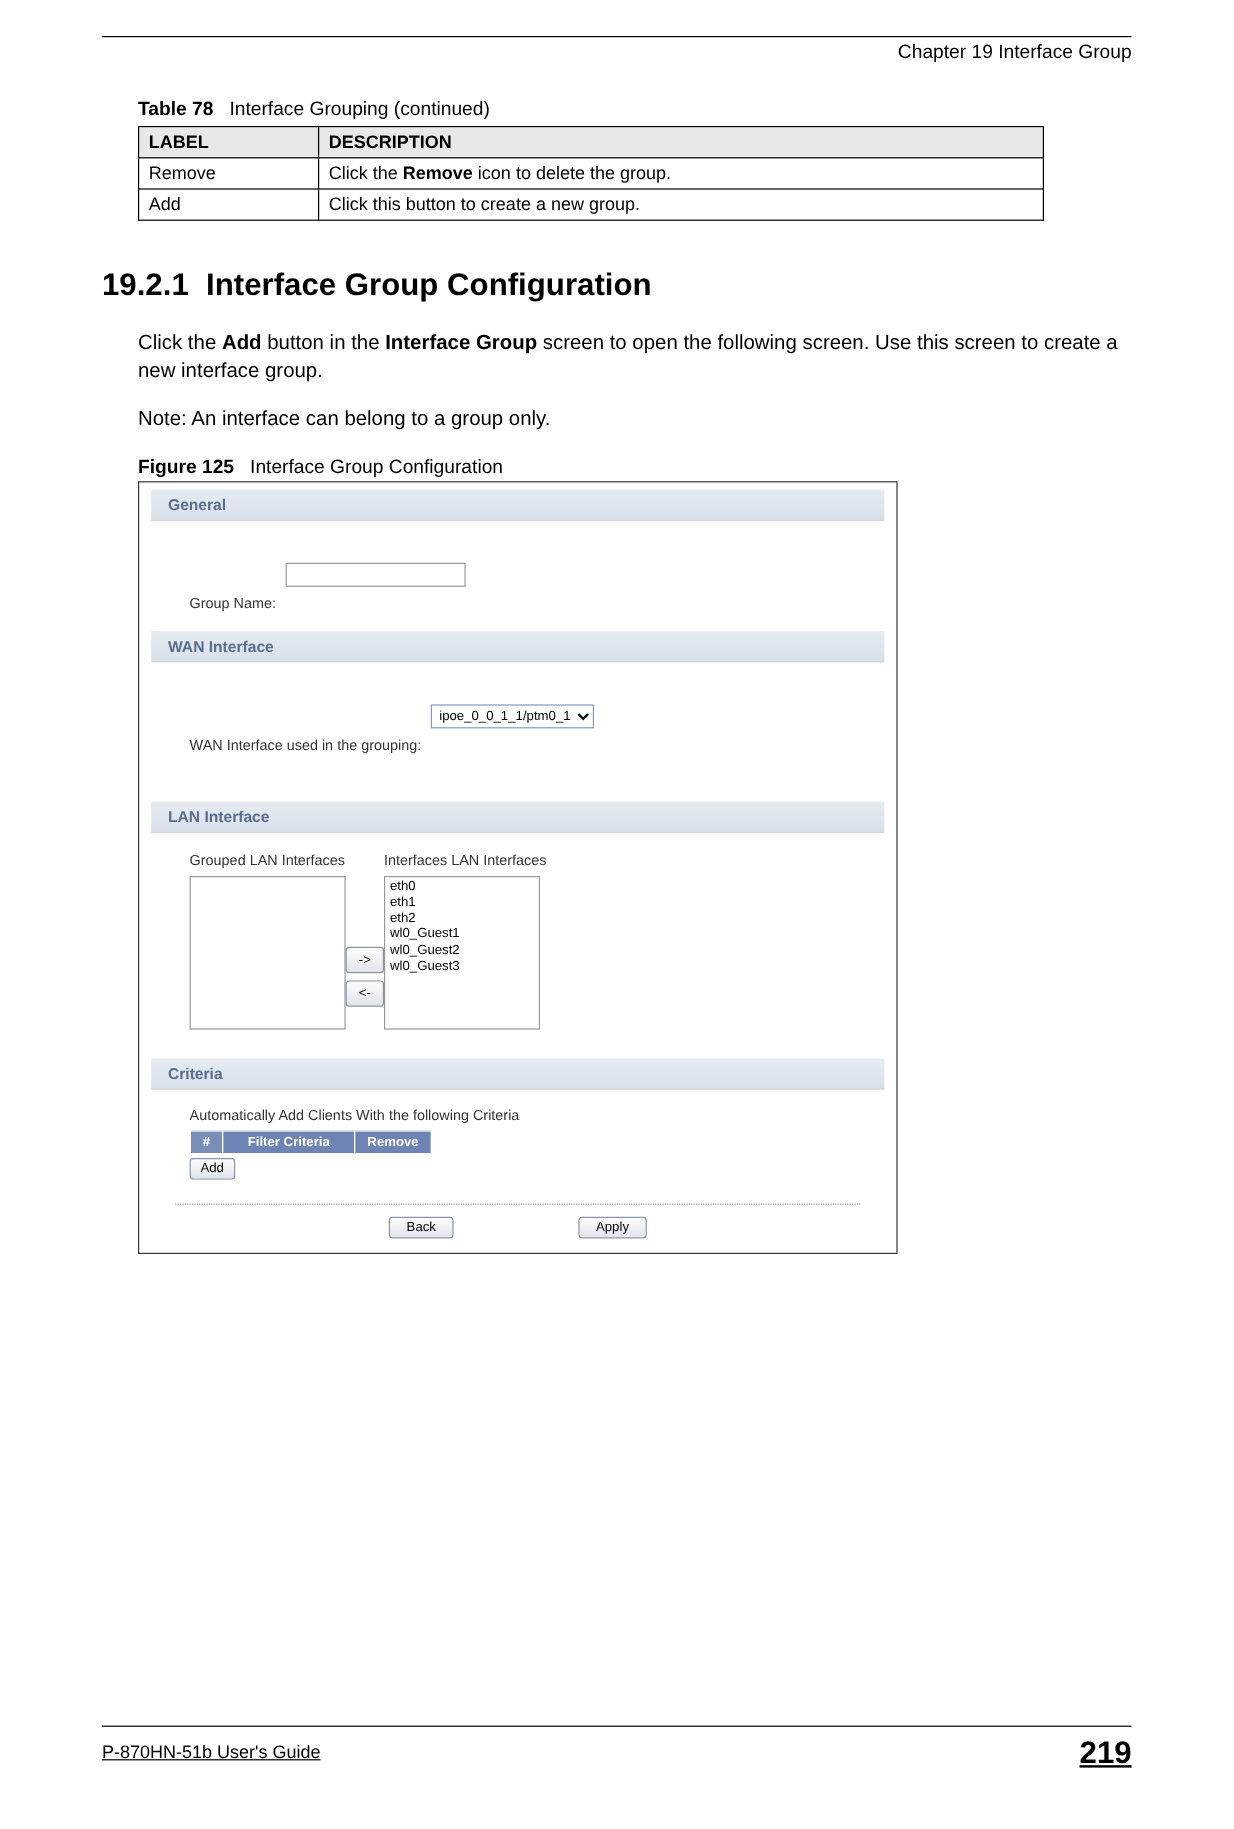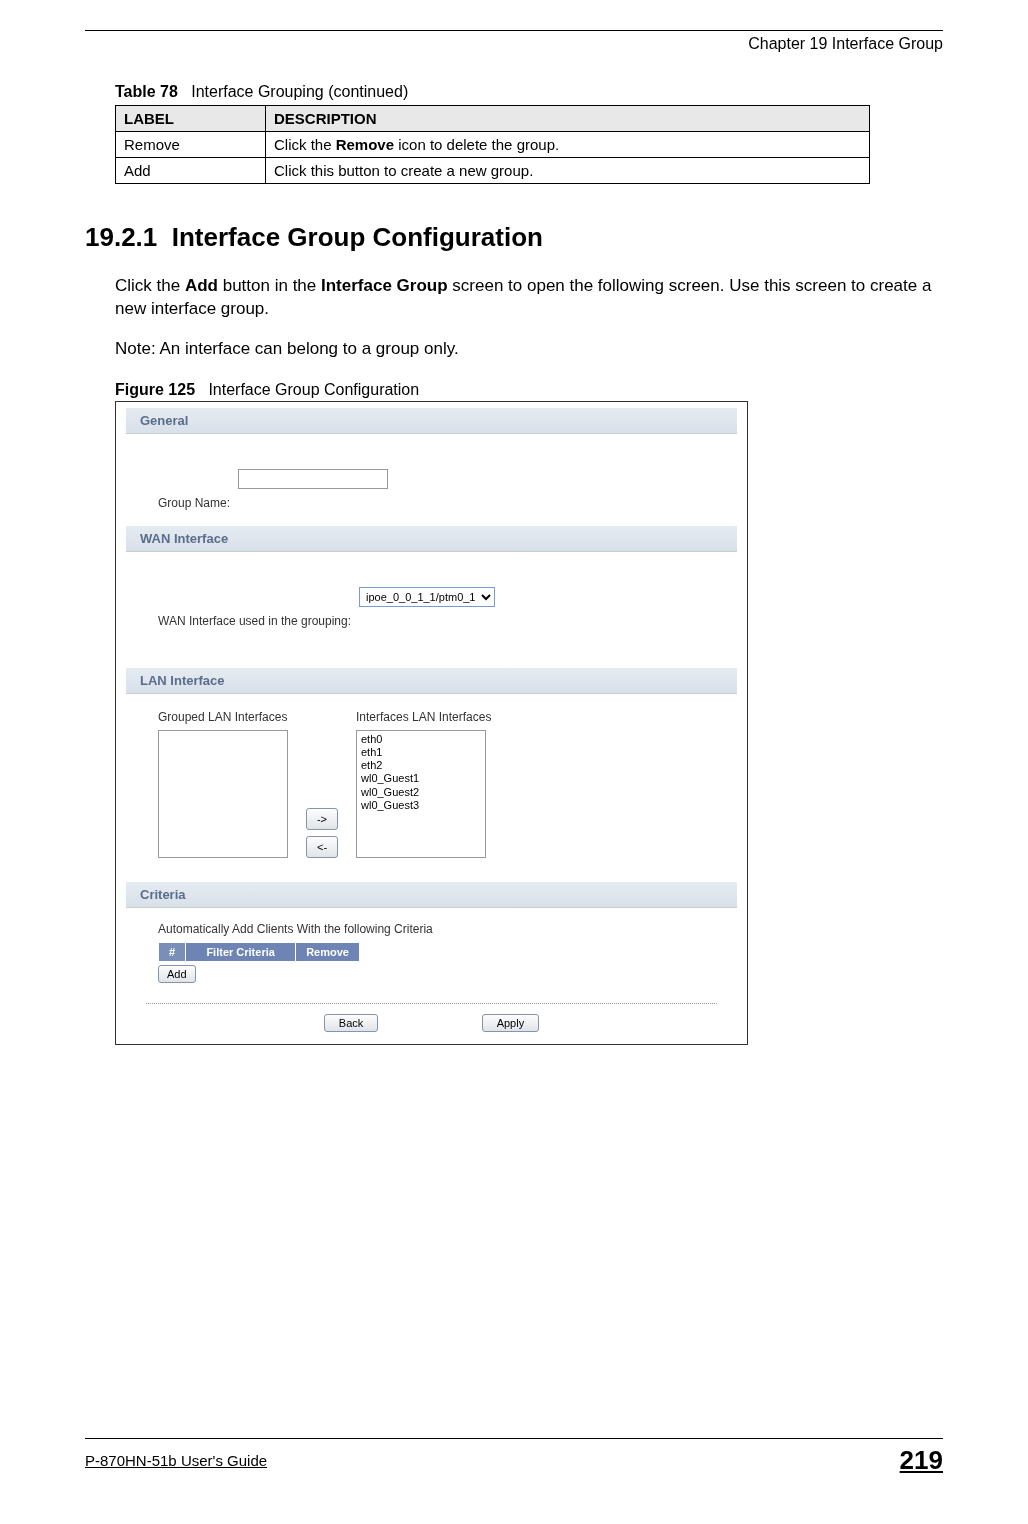--- a/index.html
+++ b/index.html
@@ -103,22 +103,21 @@
     .ss-select {
       border: 1px solid #7a9ad0;
       height: 20px;
       font-size: 11px;
       padding: 0 2px;
       background: #fff;
     }
     .lan-area {
       display: flex;
       padding: 6px 28px 18px 42px;
-      gap: 18px;
-      align-items: flex-end;
+      align-items: center;
     }
     .lan-col { display: flex; flex-direction: column; }
     .lan-col-label { font-size: 12px; color: #333; margin-bottom: 6px; }
     .lan-listbox {
       width: 130px;
       height: 128px;
       border: 1px solid #999;
       font-size: 11px;
       padding: 2px;
       overflow: hidden;

